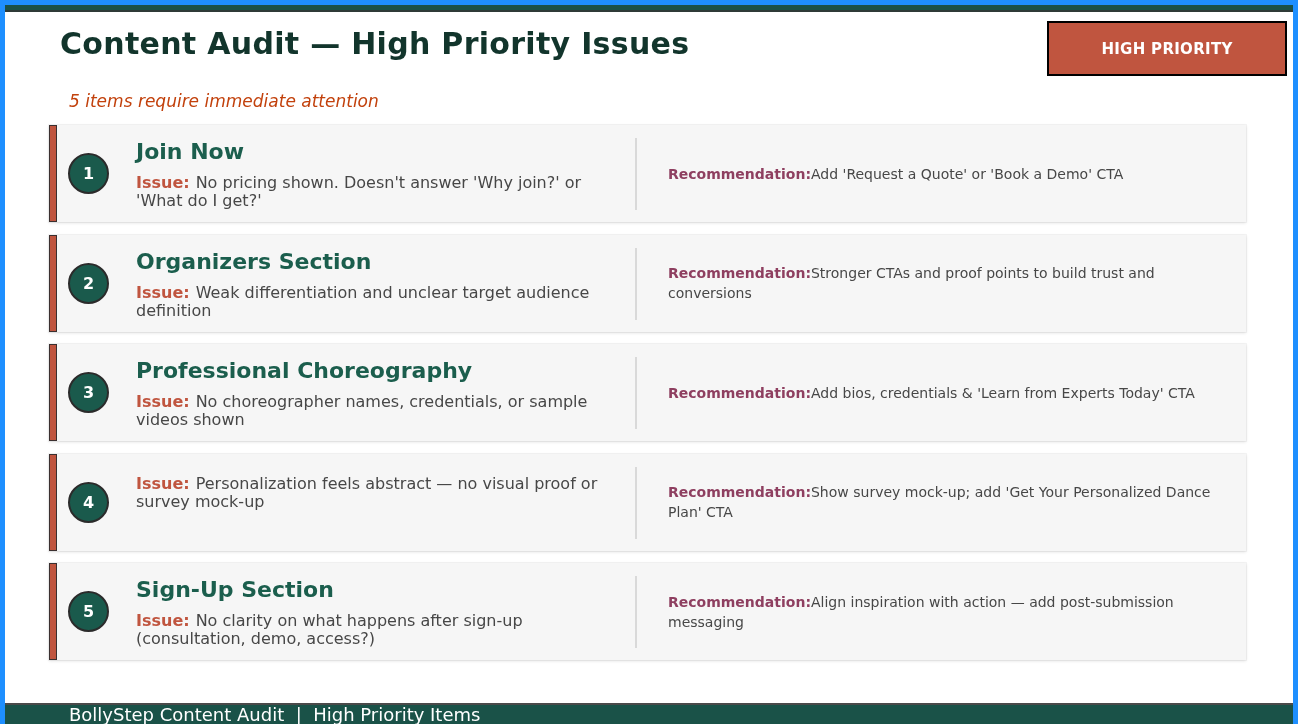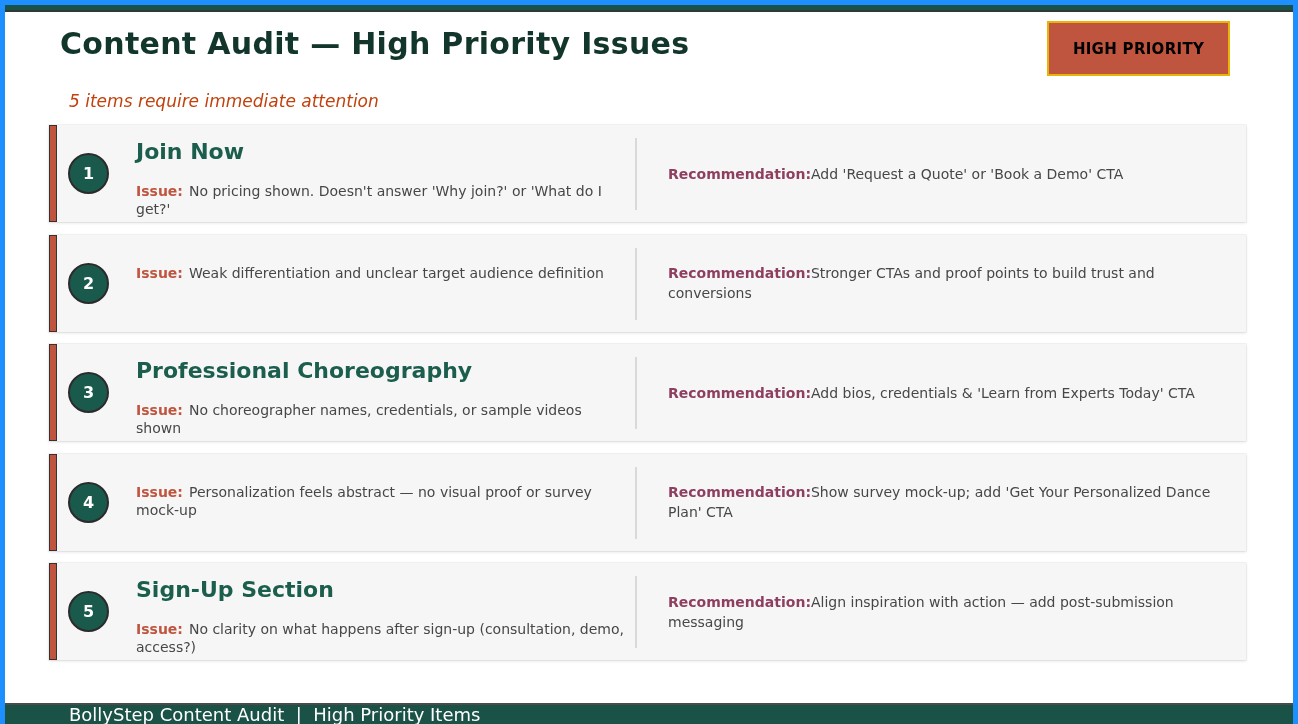--- a/index.html
+++ b/index.html
@@ -18,23 +18,23 @@
   .page-title {
     position: absolute; left: 60px; top: 26px;
     font-size: 30px; font-weight: bold; color: #12352C; letter-spacing: 0.3px;
     white-space: nowrap;
   }
   .subtitle {
     position: absolute; left: 69px; top: 91px;
     font-size: 17px; font-style: italic; color: #c2410c; white-space: nowrap;
   }
   .badge {
-    position: absolute; left: 1047px; top: 21px; width: 183px; height: 55px;
-    background: #C0553F; border: 2px solid #eab308;
-    color: #000000; font-weight: bold; font-size: 15px;
+    position: absolute; left: 1047px; top: 21px; width: 240px; height: 55px;
+    background: #C0553F; border: 2px solid #000000;
+    color: #ffffff; font-weight: bold; font-size: 15px;
     display: flex; align-items: center; justify-content: center; letter-spacing: 0.3px;
   }
 
   .cards { position: absolute; left: 49px; top: 125px; width: 1197px; }
   .card {
     position: relative; height: 97px; margin-bottom: 12.5px;
     background: #F6F6F6;
     box-shadow: 0 1px 3px rgba(0,0,0,0.12), 0 0 0 1px rgba(0,0,0,0.04);
   }
   .card .accent {
@@ -42,21 +42,21 @@
     background: #C0553F; border: 1.5px solid #3a3030;
   }
   .card .num {
     position: absolute; left: 19px; top: 28px; width: 41px; height: 41px;
     border-radius: 50%; background: #1A5A4C; border: 2px solid #2b2b2b;
     color: #ffffff; font-weight: bold; font-size: 16px;
     display: flex; align-items: center; justify-content: center;
   }
   .card .left { position: absolute; left: 87px; top: 13px; width: 490px; }
   .card .title { font-size: 22px; font-weight: bold; color: #1B5E4D; line-height: 28px; white-space: nowrap; }
-  .card .issue { font-size: 14px; line-height: 18px; color: #474747; margin-top: 16px; }
+  .card .issue { font-size: 16px; line-height: 18px; color: #474747; margin-top: 8px; }
   .card .issue .lbl { color: #C0553F; font-weight: bold; margin-right: 6px; }
   .card .divider {
     position: absolute; left: 586px; top: 13px; width: 2px; height: 72px; background: #D9D9D9;
   }
   .card .right {
     position: absolute; left: 619px; top: 0; height: 100%; width: 545px;
     display: flex; align-items: center;
   }
   .card .rec { font-size: 14px; line-height: 20px; color: #474747; }
   .card .rec .lbl { color: #8E3F60; font-weight: bold; }
@@ -89,20 +89,21 @@
     <div class="divider"></div>
     <div class="right">
       <div class="rec"><span class="lbl">Recommendation:</span><span>Add 'Request a Quote' or 'Book a Demo' CTA</span></div>
     </div>
   </div>
 
   <div class="card">
     <div class="accent"></div>
     <div class="num">2</div>
     <div class="left">
+      <div class="title">Organizers Section</div>
       <div class="issue"><span class="lbl">Issue:</span><span>Weak differentiation and unclear target audience definition</span></div>
     </div>
     <div class="divider"></div>
     <div class="right">
       <div class="rec"><span class="lbl">Recommendation:</span><span>Stronger CTAs and proof points to build trust and conversions</span></div>
     </div>
   </div>
 
   <div class="card">
     <div class="accent"></div>

